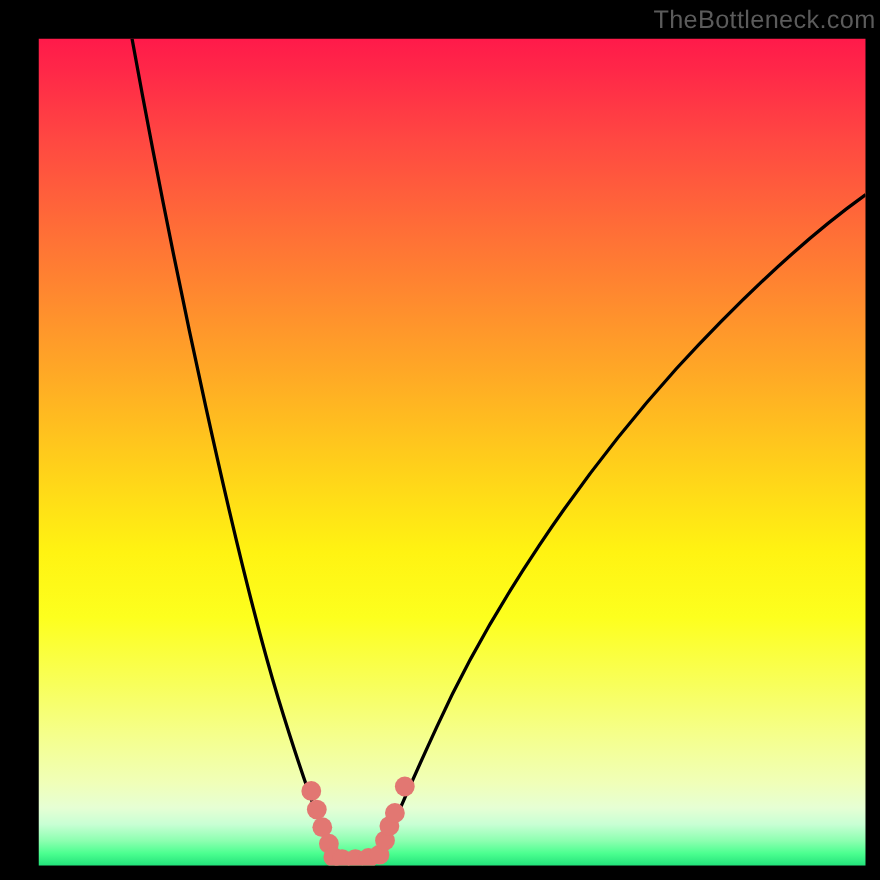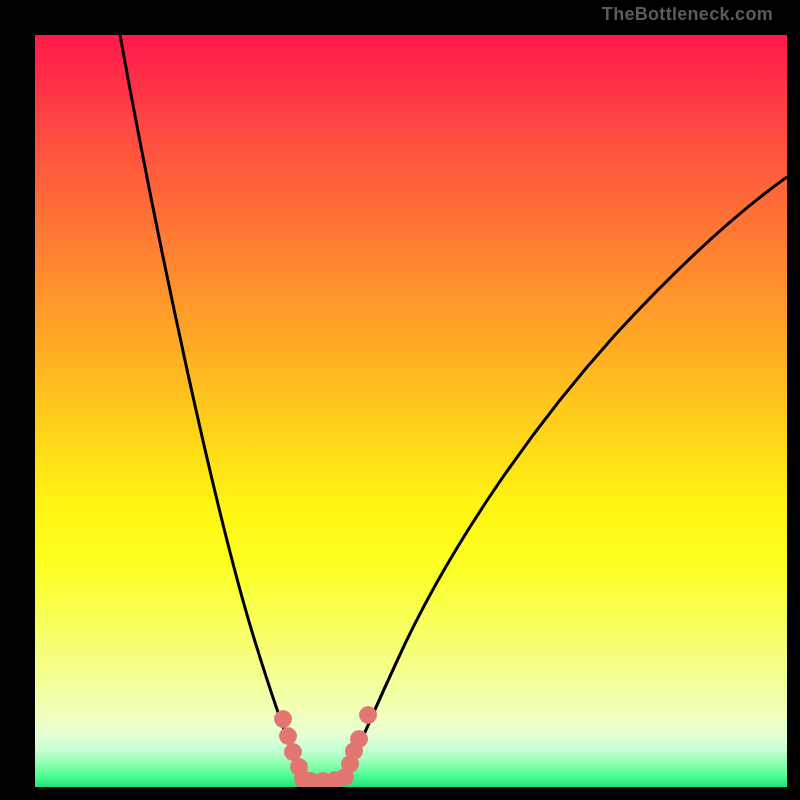--- a/index.html
+++ b/index.html
@@ -49,26 +49,26 @@
       #e6ffd4 93%,
       #c8ffd4 95%,
       #8cffb0 97%,
       #4cff90 98.5%,
       #22e27a 100%
     );
   }
   .watermark {
     position: absolute;
     top: 4px;
-    right: 27px;
+    right: 4px;
     font-family: Arial, Helvetica, sans-serif;
-    font-size: 18px;
+    font-size: 23px;
     color: #5b5b5b;
     letter-spacing: 0.3px;
-    font-weight: 700;
+    font-weight: 400;
   }
   svg.curve {
     position: absolute;
     left: 0;
     top: 0;
     width: 100%;
     height: 100%;
   }
 </style>
 </head>

